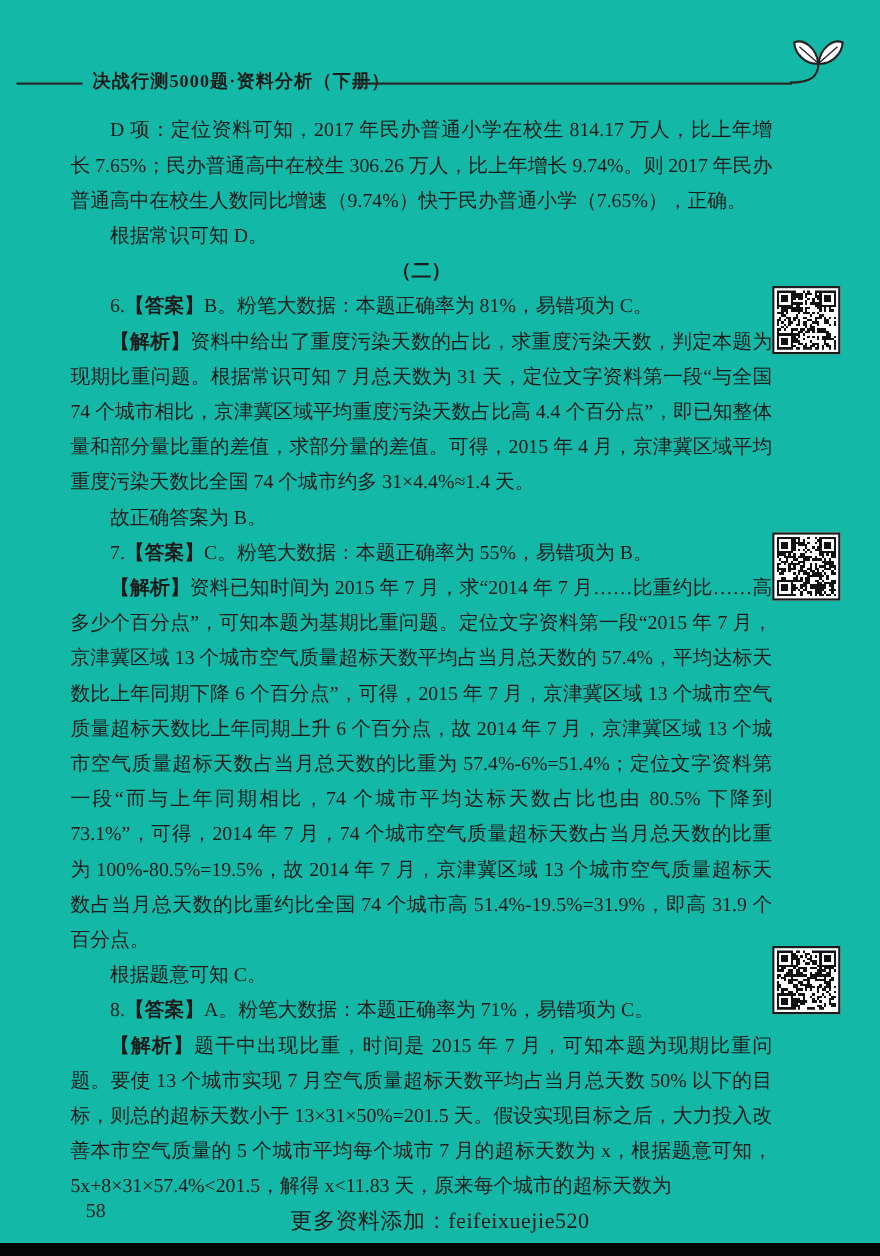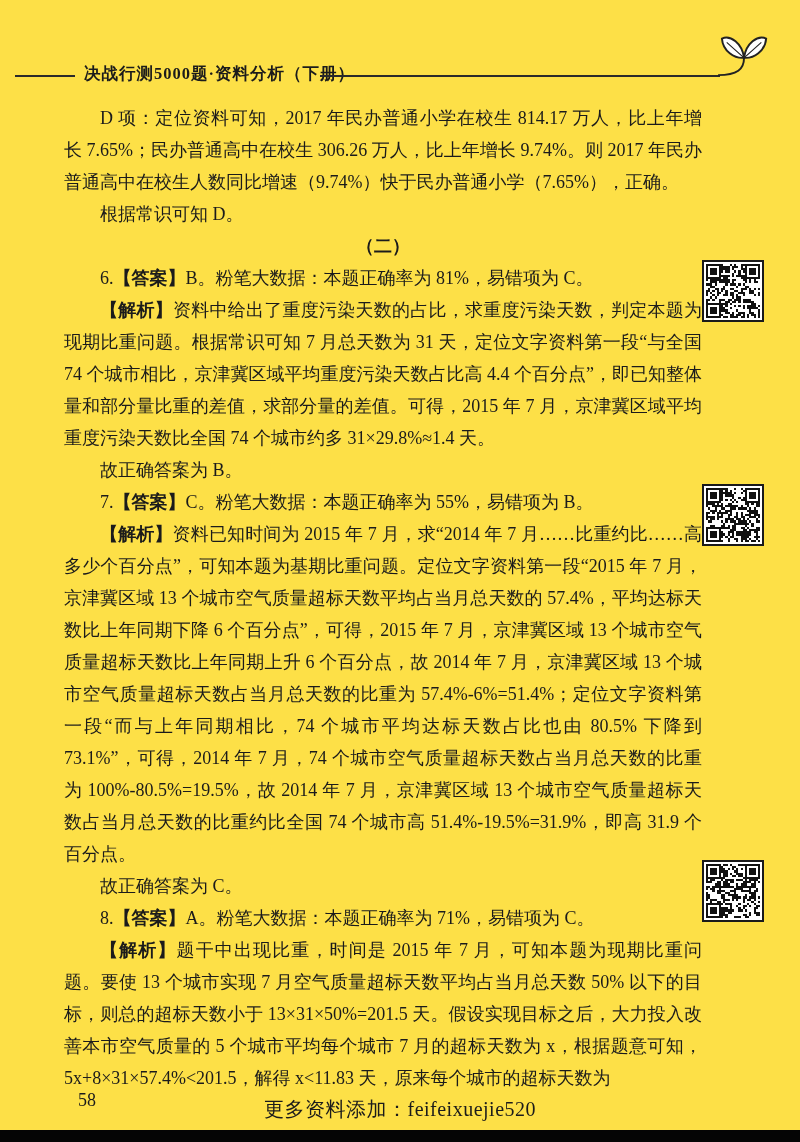--- a/index.html
+++ b/index.html
@@ -3,21 +3,21 @@
 <meta charset="utf-8">
 <style>
   html,body{margin:0;padding:0;}
   body{
     width:800px;height:1142px;
     background:#f4f4f2;
     font-family:"Liberation Serif","DejaVu Serif",serif;
   }
   #page{
     position:relative;width:800px;height:1142px;
-    background:#fde047;overflow:hidden;color:#1b1b1b;
+    background:#14b8a6;overflow:hidden;color:#1b1b1b;
   }
   
   .rule{position:absolute;height:2px;background:#2a2a2a;}
   #rule-left{left:15px;top:75px;width:60px;}
   #rule-right{left:320px;top:75px;width:400px;}
   #book-title{
     position:absolute;left:84px;top:63px;
     font-size:16.5px;font-weight:600;letter-spacing:1px;white-space:nowrap;
   }
   #sprout{position:absolute;left:714px;top:28px;width:62px;height:50px;}
@@ -57,25 +57,25 @@
     <path d="M31 31 C29 16 17 7 8 11 C9 24 21 32 31 31 Z" fill="#fff" stroke="#222" stroke-width="2"></path>
     <path d="M31 31 C33 16 45 7 54 11 C53 24 41 32 31 31 Z" fill="#fff" stroke="#222" stroke-width="2"></path>
     <path d="M31 31 L13 15 M31 31 L49 15" fill="none" stroke="#222" stroke-width="1.2"></path>
   </svg>
 
   <div id="content">
     <p>D 项：定位资料可知，2017 年民办普通小学在校生 814.17 万人，比上年增长 7.65%；民办普通高中在校生 306.26 万人，比上年增长 9.74%。则 2017 年民办普通高中在校生人数同比增速（9.74%）快于民办普通小学（7.65%），正确。</p>
     <p>根据常识可知 D。</p>
     <p class="heading">（二）</p>
     <p><span>6.</span><span class="blabel">【答案】</span><span>B。粉笔大数据：本题正确率为 81%，易错项为 C。</span></p>
-    <p><span class="blabel">【解析】</span><span>资料中给出了重度污染天数的占比，求重度污染天数，判定本题为现期比重问题。根据常识可知 7 月总天数为 31 天，定位文字资料第一段“与全国 74 个城市相比，京津冀区域平均重度污染天数占比高 4.4 个百分点”，即已知整体量和部分量比重的差值，求部分量的差值。可得，2015 年 7 月，京津冀区域平均重度污染天数比全国 74 个城市约多 31×29.8%≈1.4 天。</span></p>
+    <p><span class="blabel">【解析】</span><span>资料中给出了重度污染天数的占比，求重度污染天数，判定本题为现期比重问题。根据常识可知 7 月总天数为 31 天，定位文字资料第一段“与全国 74 个城市相比，京津冀区域平均重度污染天数占比高 4.4 个百分点”，即已知整体量和部分量比重的差值，求部分量的差值。可得，2015 年 4 月，京津冀区域平均重度污染天数比全国 74 个城市约多 31×4.4%≈1.4 天。</span></p>
     <p>故正确答案为 B。</p>
     <p><span>7.</span><span class="blabel">【答案】</span><span>C。粉笔大数据：本题正确率为 55%，易错项为 B。</span></p>
     <p><span class="blabel">【解析】</span><span>资料已知时间为 2015 年 7 月，求“2014 年 7 月……比重约比……高多少个百分点”，可知本题为基期比重问题。定位文字资料第一段“2015 年 7 月，京津冀区域 13 个城市空气质量超标天数平均占当月总天数的 57.4%，平均达标天数比上年同期下降 6 个百分点”，可得，2015 年 7 月，京津冀区域 13 个城市空气质量超标天数比上年同期上升 6 个百分点，故 2014 年 7 月，京津冀区域 13 个城市空气质量超标天数占当月总天数的比重为 57.4%-6%=51.4%；定位文字资料第一段“而与上年同期相比，74 个城市平均达标天数占比也由 80.5% 下降到 73.1%”，可得，2014 年 7 月，74 个城市空气质量超标天数占当月总天数的比重为 100%-80.5%=19.5%，故 2014 年 7 月，京津冀区域 13 个城市空气质量超标天数占当月总天数的比重约比全国 74 个城市高 51.4%-19.5%=31.9%，即高 31.9 个百分点。</span></p>
-    <p>故正确答案为 C。</p>
+    <p>根据题意可知 C。</p>
     <p><span>8.</span><span class="blabel">【答案】</span><span>A。粉笔大数据：本题正确率为 71%，易错项为 C。</span></p>
     <p><span class="blabel">【解析】</span><span>题干中出现比重，时间是 2015 年 7 月，可知本题为现期比重问题。要使 13 个城市实现 7 月空气质量超标天数平均占当月总天数 50% 以下的目标，则总的超标天数小于 13×31×50%=201.5 天。假设实现目标之后，大力投入改善本市空气质量的 5 个城市平均每个城市 7 月的超标天数为 x，根据题意可知，5x+8×31×57.4%&lt;201.5，解得 x&lt;11.83 天，原来每个城市的超标天数为</span></p>
   </div>
 
   <div id="qr1" class="qr">
       <svg viewBox="0 0 60 60" fill="#111" shape-rendering="crispEdges">
         <rect x="0" y="0" width="2.4" height="2.4"></rect>
         <rect x="2.4" y="0" width="2.4" height="2.4"></rect>
         <rect x="4.8" y="0" width="2.4" height="2.4"></rect>
         <rect x="7.199999999999999" y="0" width="2.4" height="2.4"></rect>

